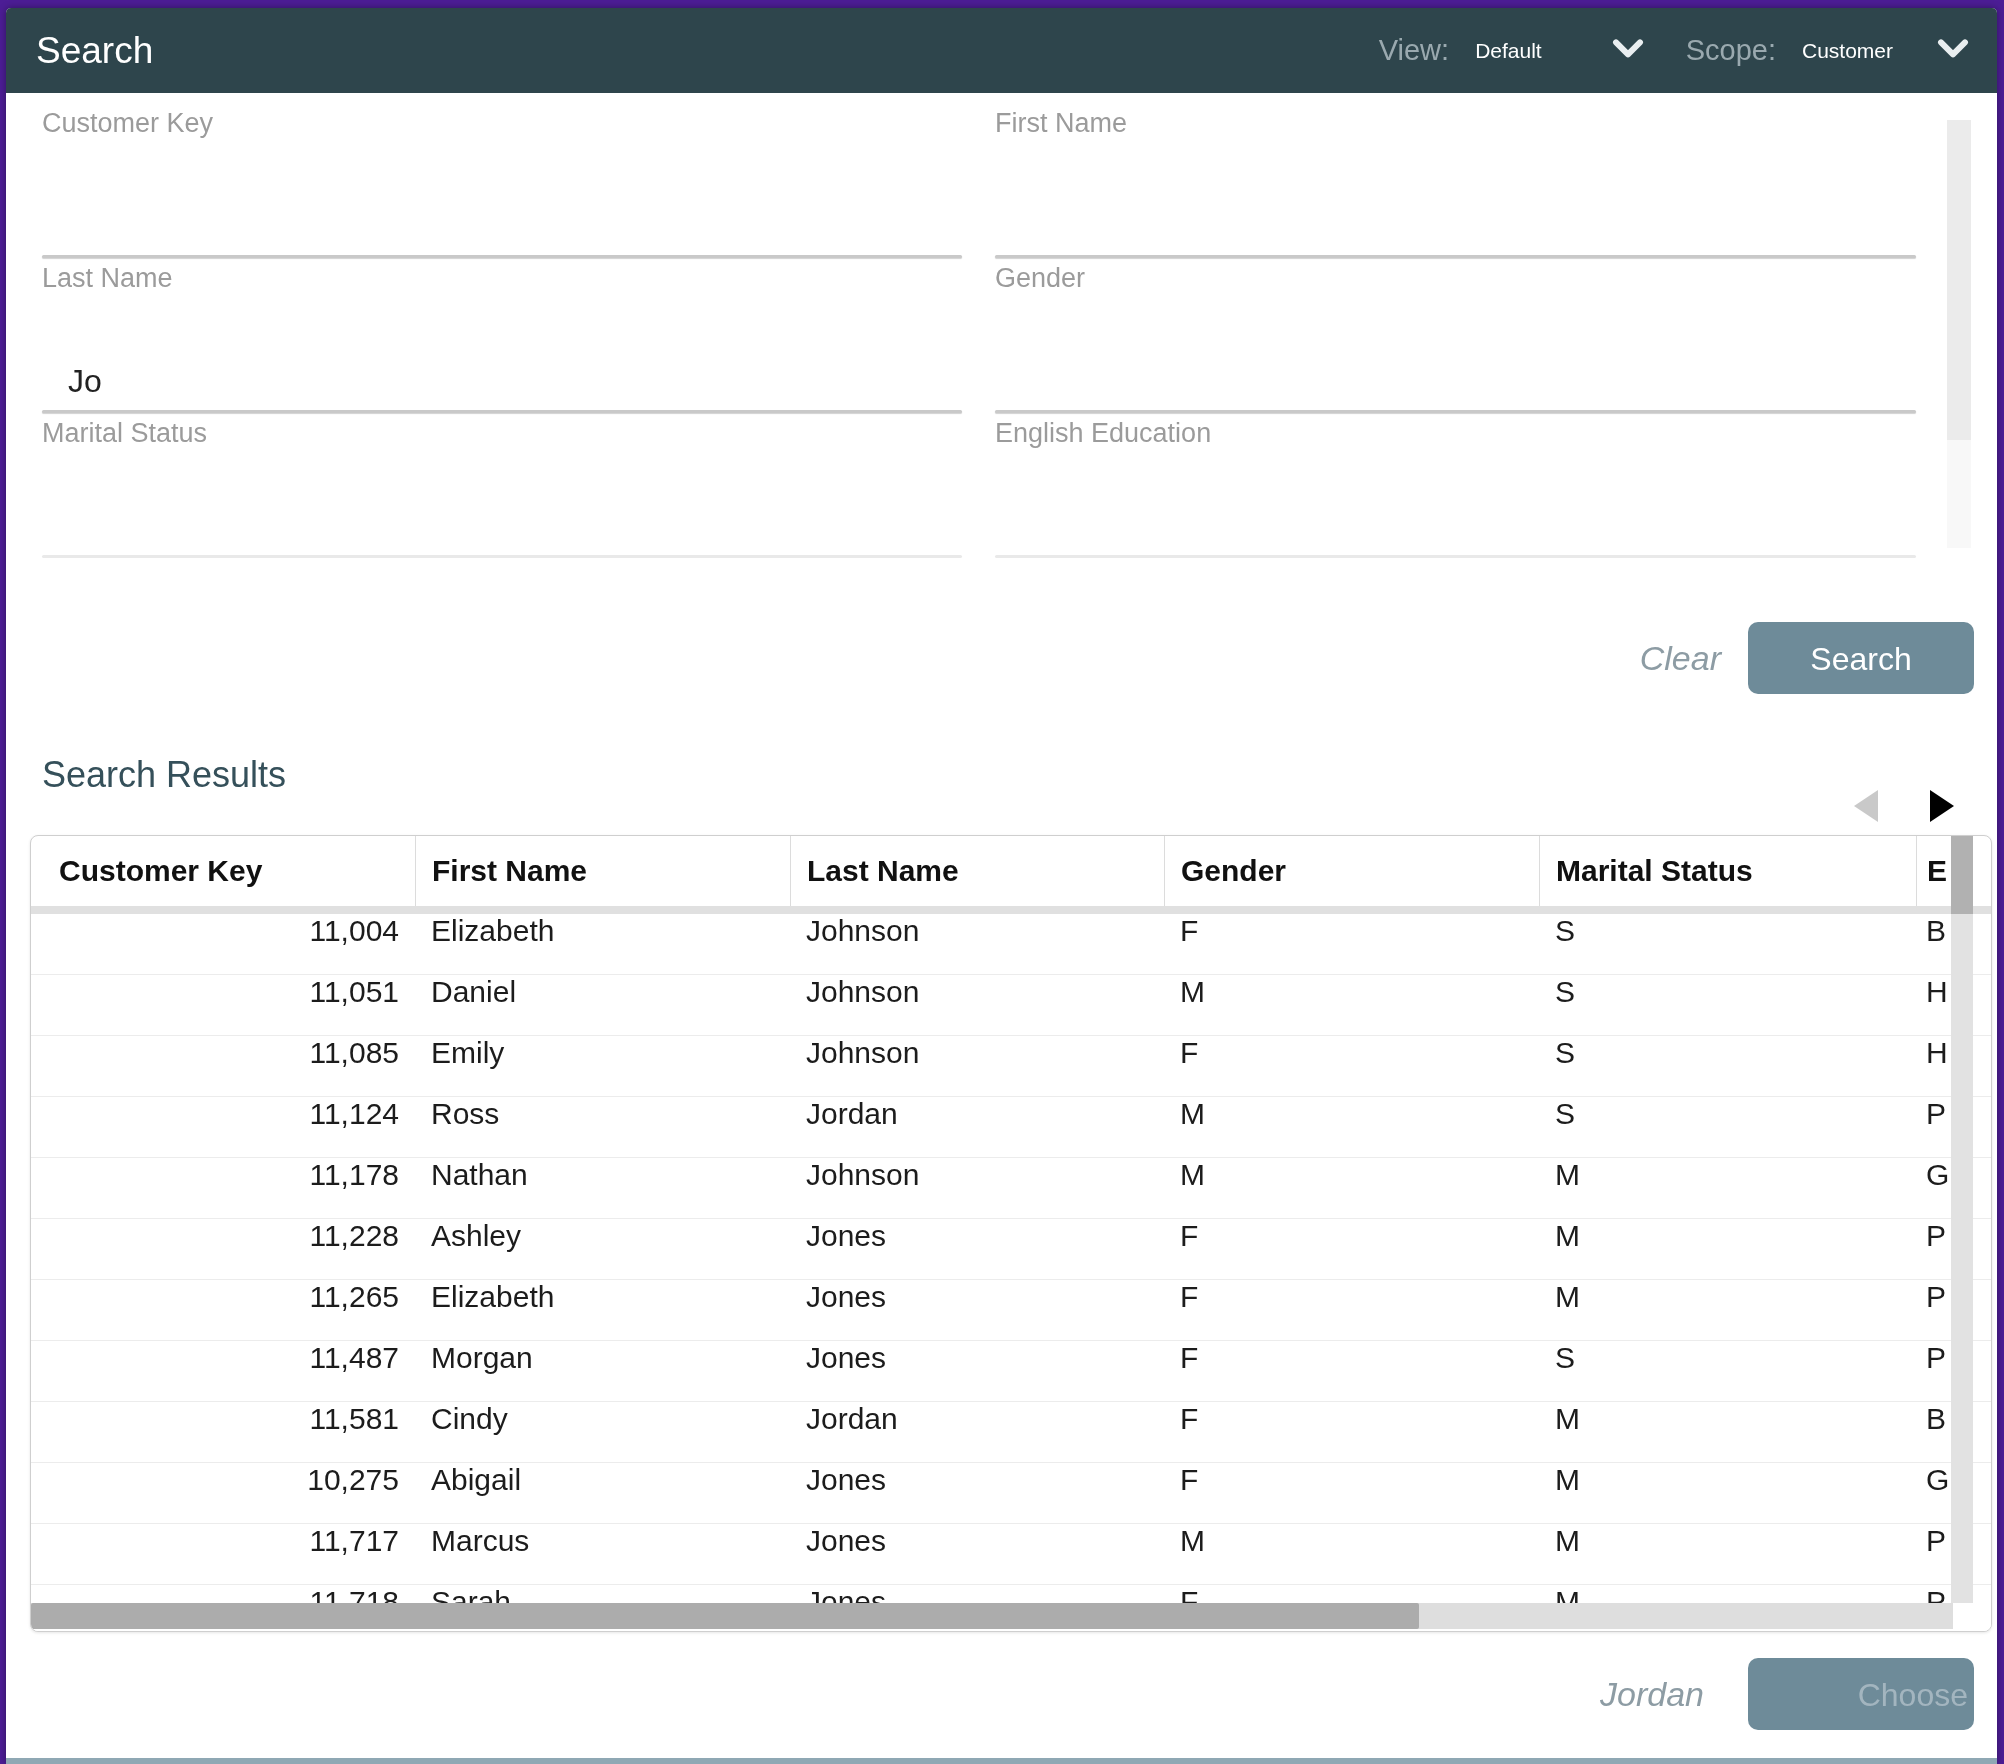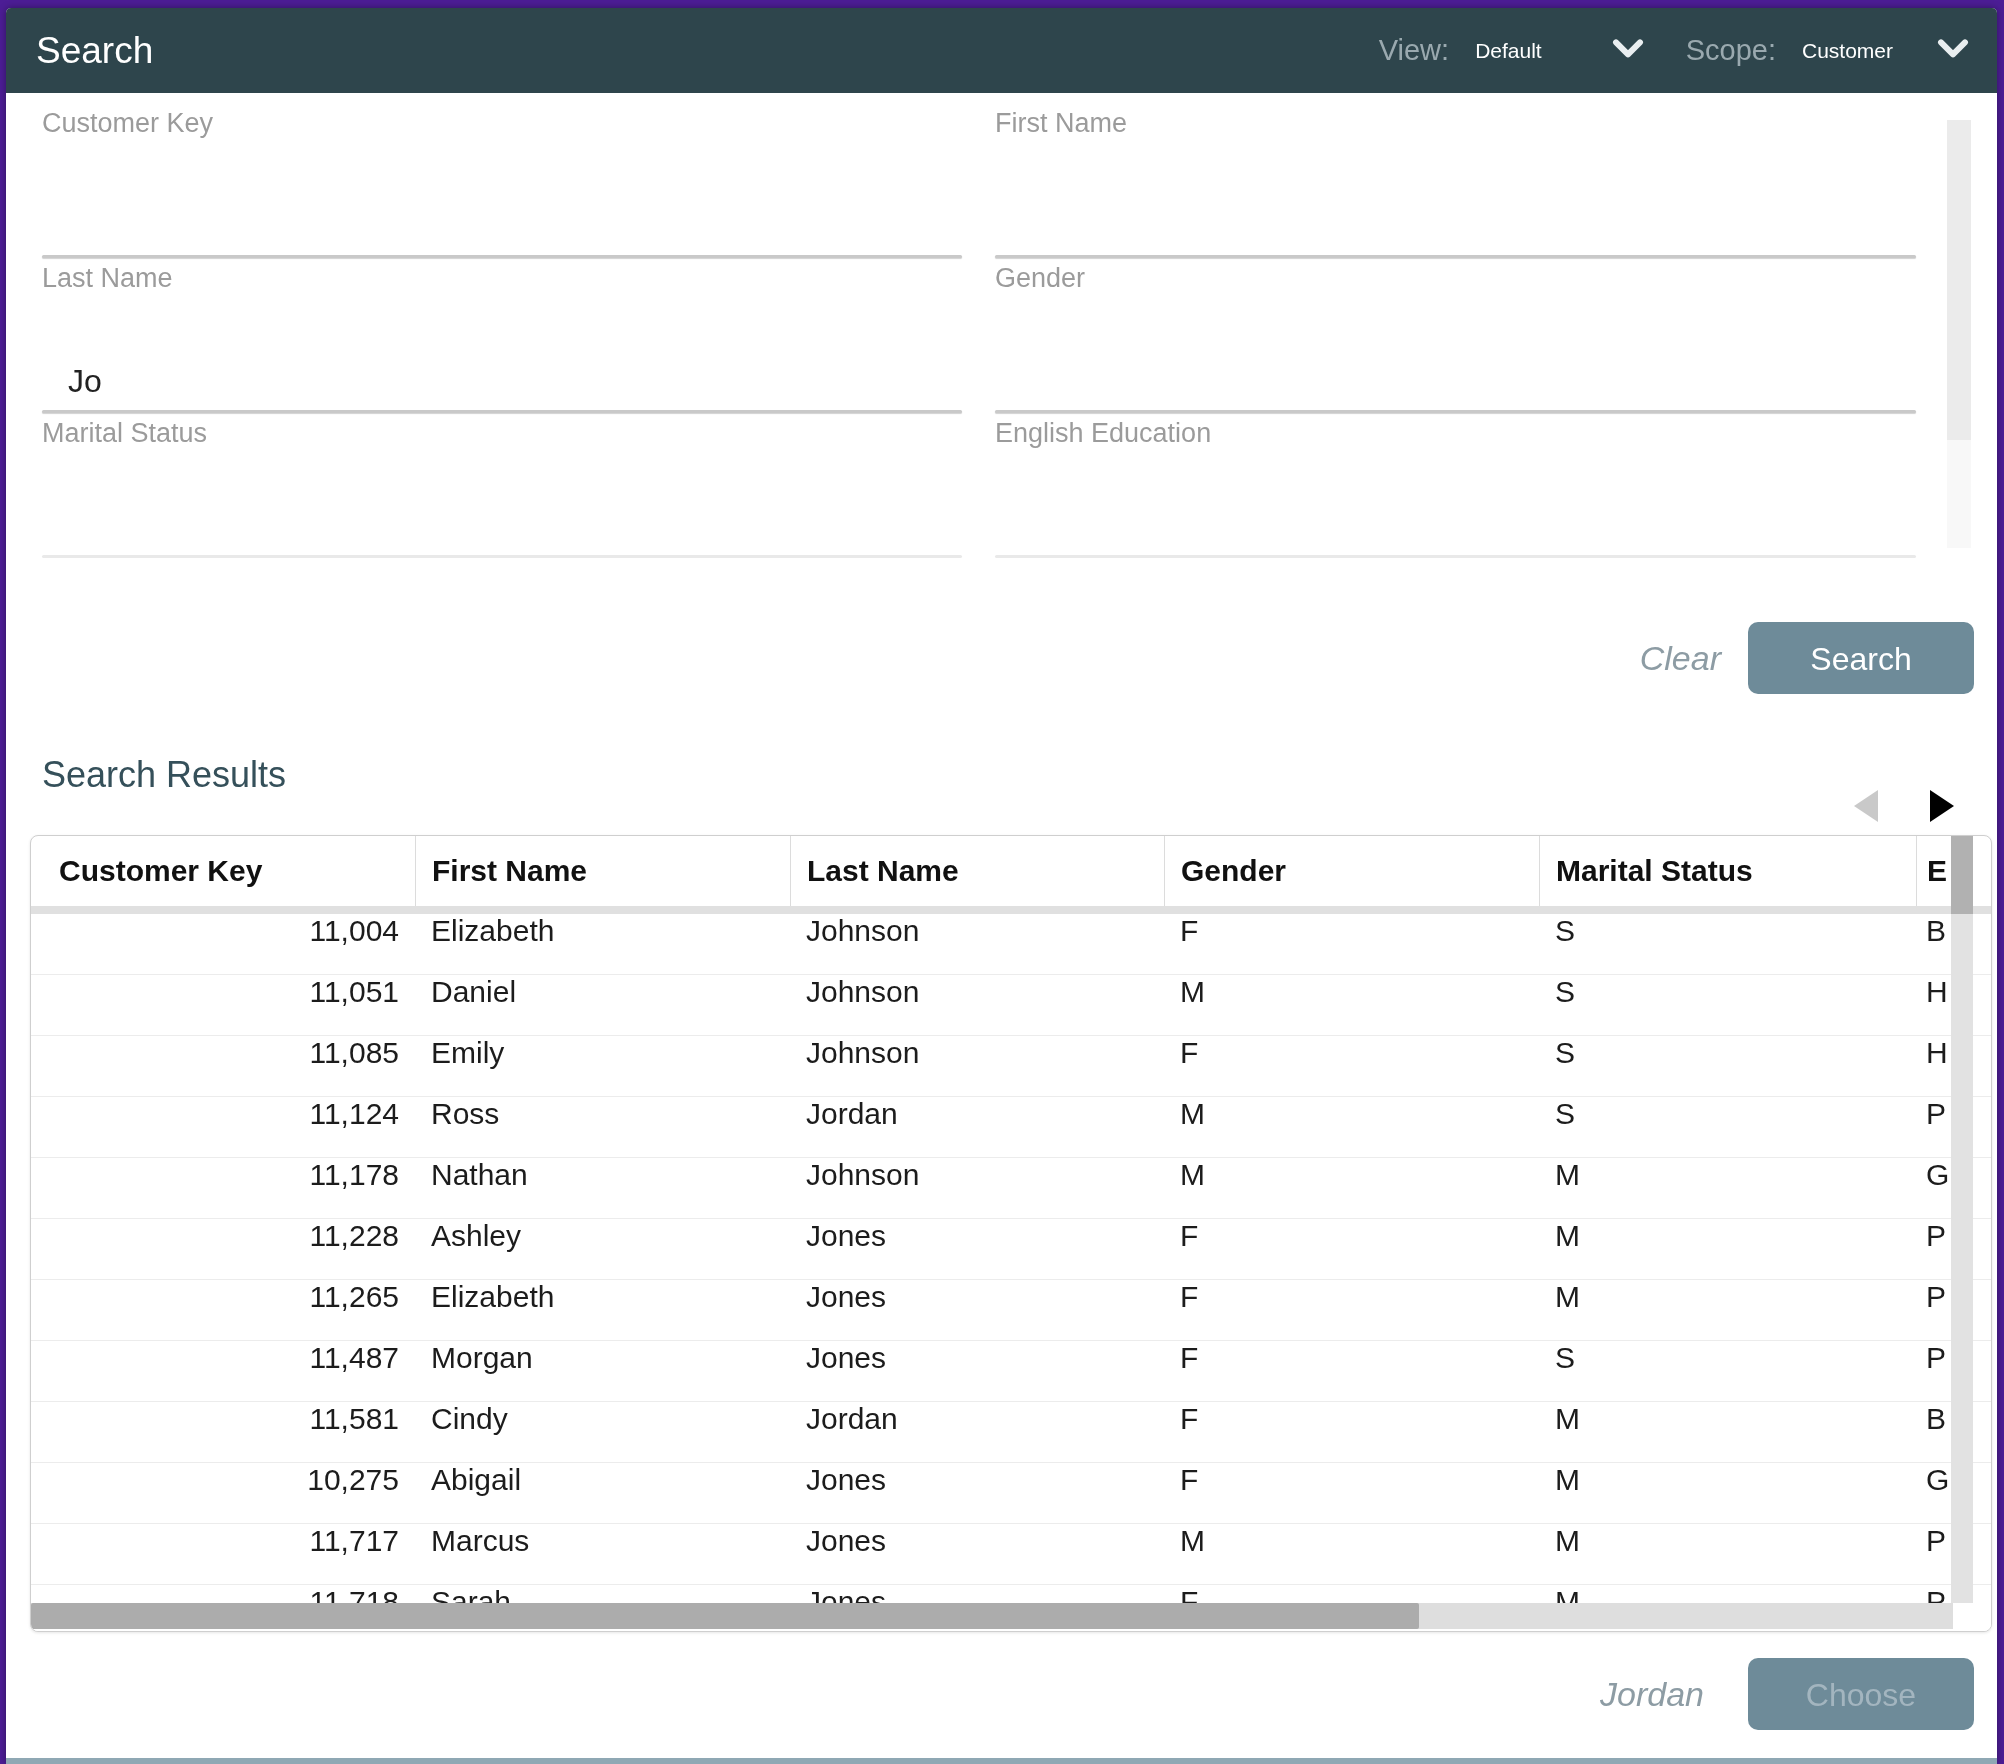--- a/index.html
+++ b/index.html
@@ -235,16 +235,16 @@
         </div>
       <div class="v-scrollbar">
         <div class="v-thumb"></div>
       </div>
       <div class="h-scrollbar">
         <div class="h-thumb"></div>
       </div>
     </div>
 
     <div class="text-btn" style="left:1548px;top:1650px;width:150px;">Jordan</div>
-    <button class="solid-btn disabled" style="left:1742px;top:1650px;">Choose</button>
+    <button class="solid-btn disabled" style="left:1742px;top:1650px;text-align:right;">Choose</button>
 
   </div>
 </div>
 
 </body></html>

